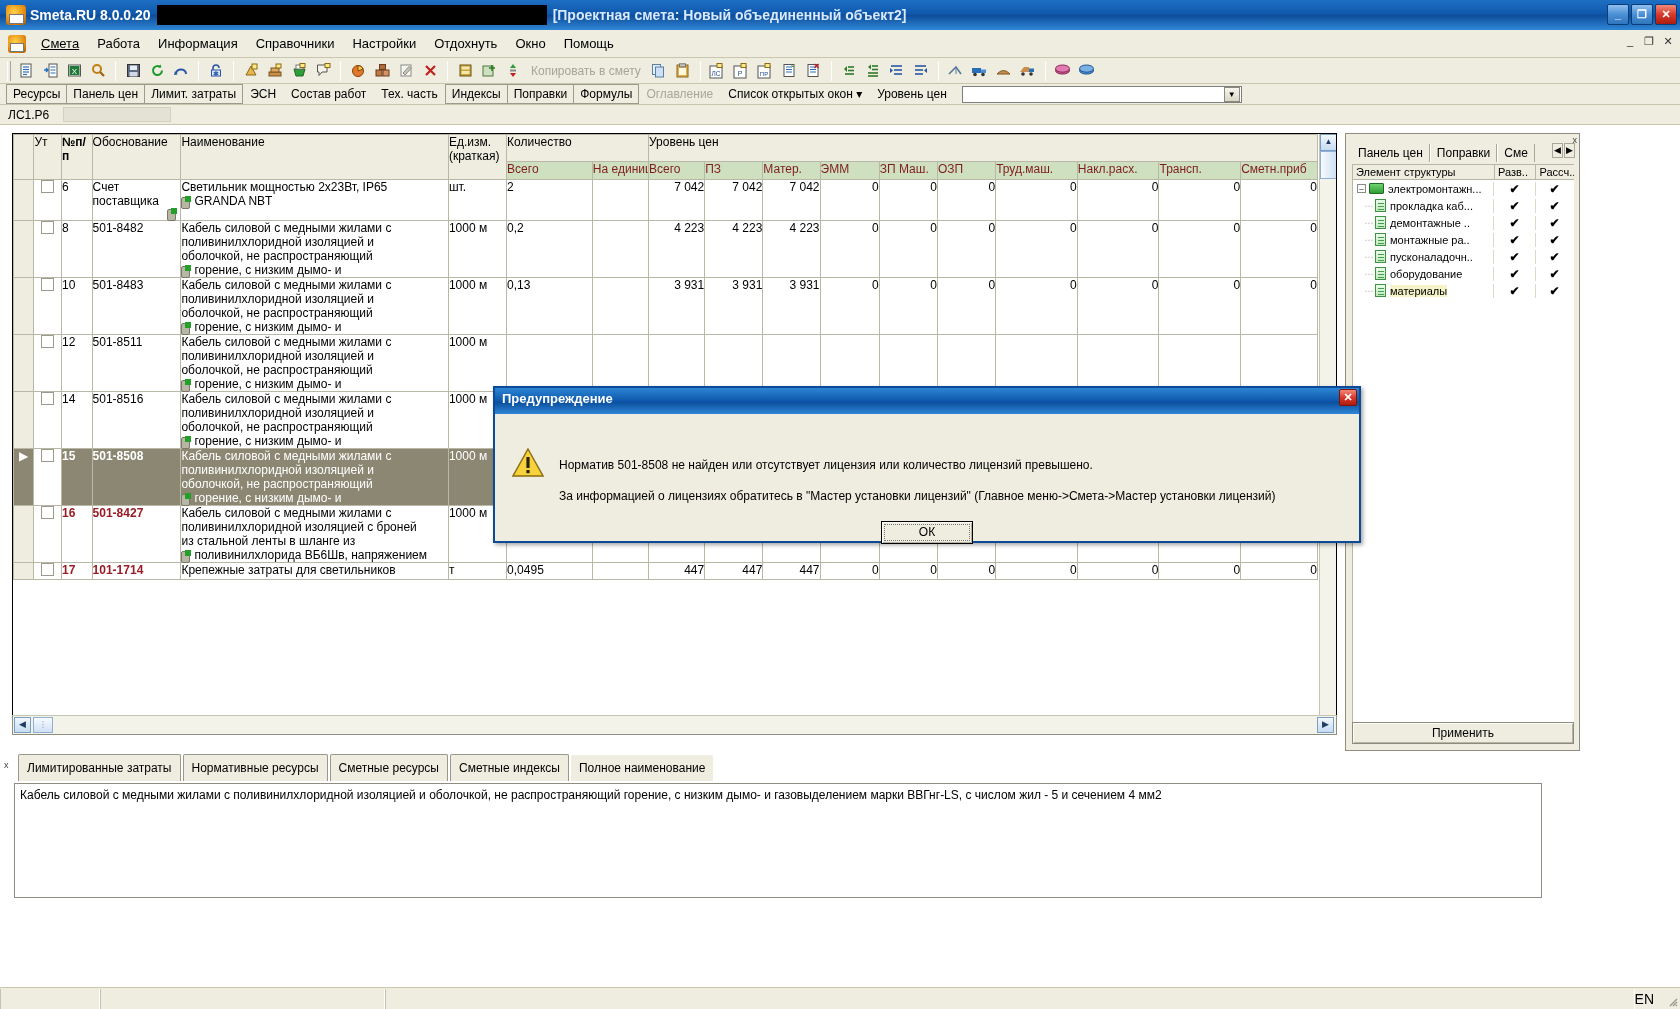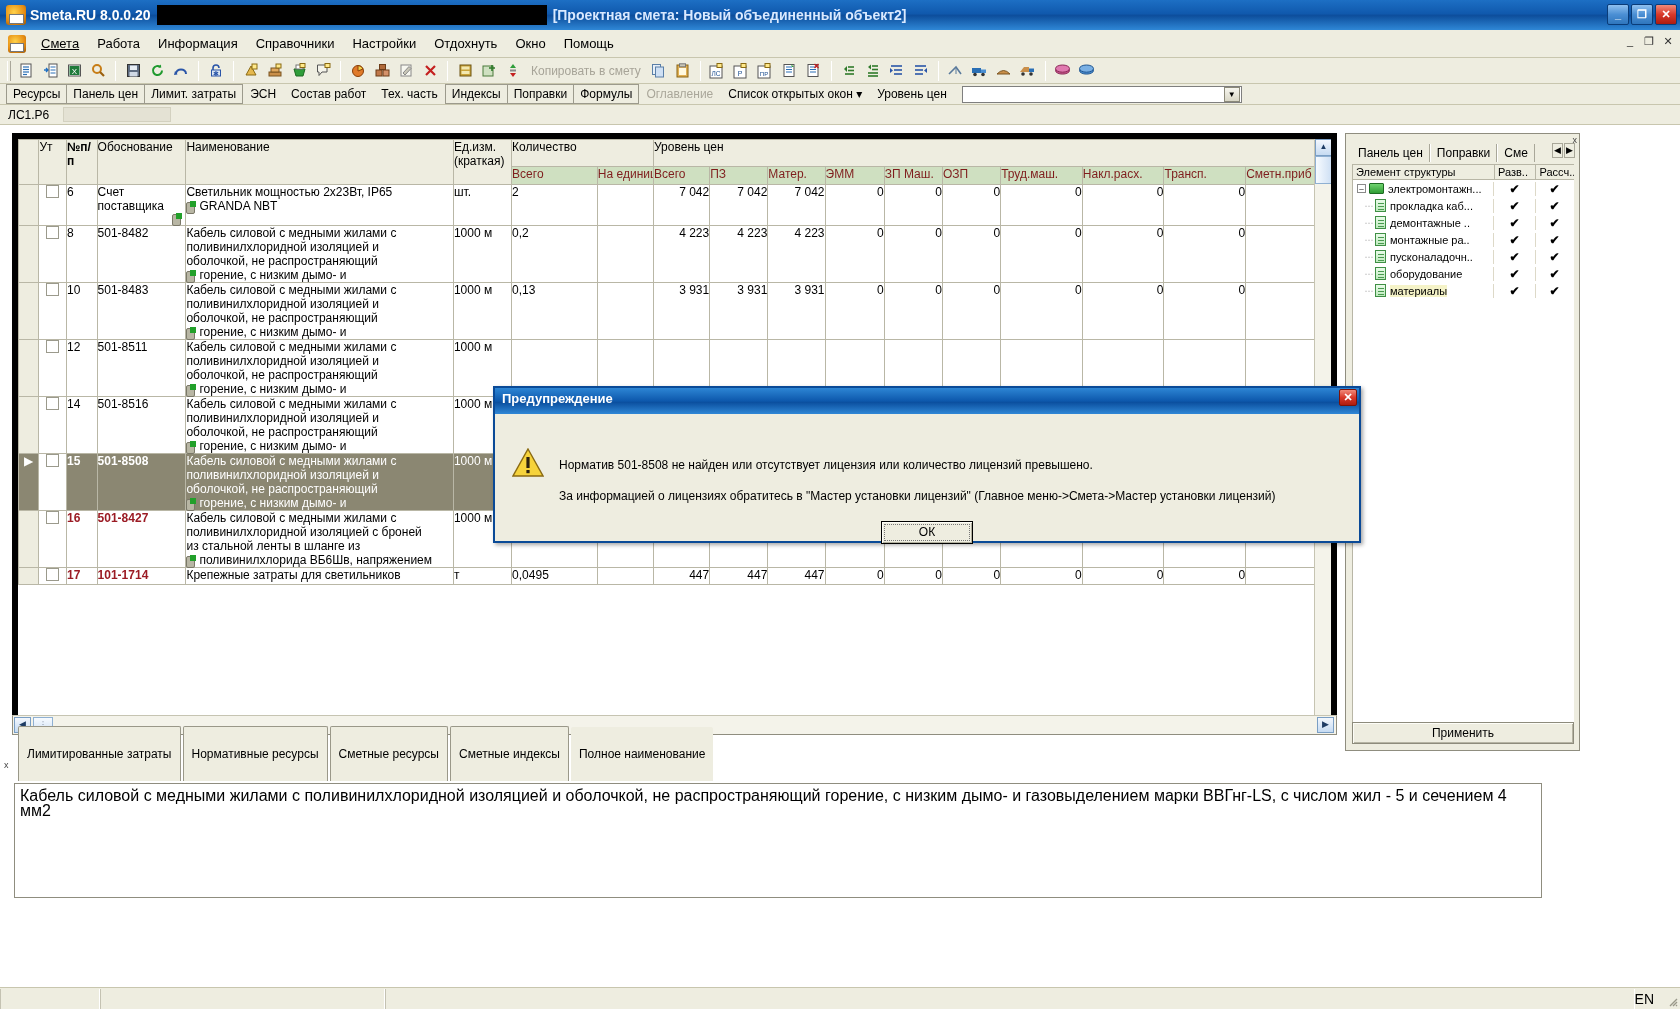--- a/index.html
+++ b/index.html
@@ -104,21 +104,21 @@
     position:absolute; left:0; top:105px; width:1680px; height:20px;
     background:#eeede0; border-bottom:1px solid #c8c6ae;
     display:flex; align-items:center;
   }
   .doctab { font-size:12px; padding:2px 8px; }
   .doctab-blank { width:108px; height:15px; background:#e4e2d4; border:1px solid #d3d1c0; margin-left:6px; }
 
   
   .gridwrap {
     position:absolute; left:12px; top:133px; width:1325px; height:602px;
-    background:#fff; border:6px solid #000000;
+    background:#fff; border:1px solid #000000;
     overflow:hidden;
   }
   table.grid { border-collapse:collapse; table-layout:fixed; width:1305px; }
   table.grid th, table.grid td { border:1px solid #b9b7a6; font-size:12px; vertical-align:top; padding:0; }
   .hdr-top th {
     background:#eeede0; height:27px; font-weight:normal; text-align:left;
     padding:2px 3px; vertical-align:top; color:#000;
   }
   .hdr-bot th {
     background:#cfe0c1; height:18px; font-weight:normal; text-align:left;
@@ -242,30 +242,30 @@
     font-size:12px; text-align:center; line-height:20px;
     box-shadow: inset 1px 1px 0 #fdfdf7, inset -1px -1px 0 #b6b4a4;
   }
 
   
   .bottompanel {
     position:absolute; left:4px; top:760px; width:1538px; height:30px;
   }
   .btabs { display:flex; align-items:flex-end; height:21px; }
   .btab {
-    font-size:12px; padding:20px 8px; background:#eeede0;
+    font-size:12px; padding:6px 8px; background:#eeede0;
     border:1px solid #9a9889; border-bottom:none; margin-right:2px; white-space:nowrap;
     border-radius:2px 2px 0 0;
   }
   .btab.active { border:none; background:#eeede0; }
   .bclose { position:absolute; left:0; top:0; font-size:9px; color:#444; }
   .textarea-big {
     position:absolute; left:14px; top:783px; width:1528px; height:115px;
     background:#fff; border:1px solid #8f8d7f; padding:4px 5px;
-    font-size:16px; line-height:15px; color:#000;
+    font-size:12px; line-height:15px; color:#000;
   }
 
   
   .statusbar {
     position:absolute; left:0; bottom:0; width:1680px; height:22px;
     background:#eeede0; border-top:1px solid #c8c6ae; display:flex; align-items:center;
   }
   .sb-cell { height:20px; border-left:1px solid #c4c2b2; border-right:1px solid #fff; }
   .sb-lang { margin-left:auto; font-size:14px; padding-right:26px; }
   .sb-corner { position:absolute; right:2px; bottom:2px; width:14px; height:14px; }

